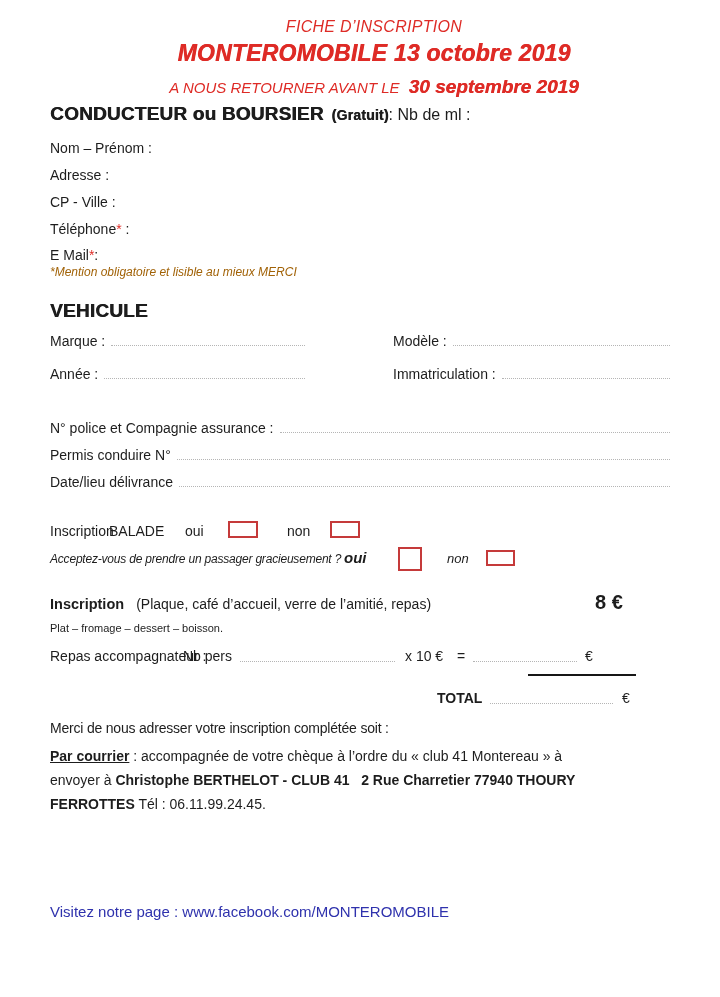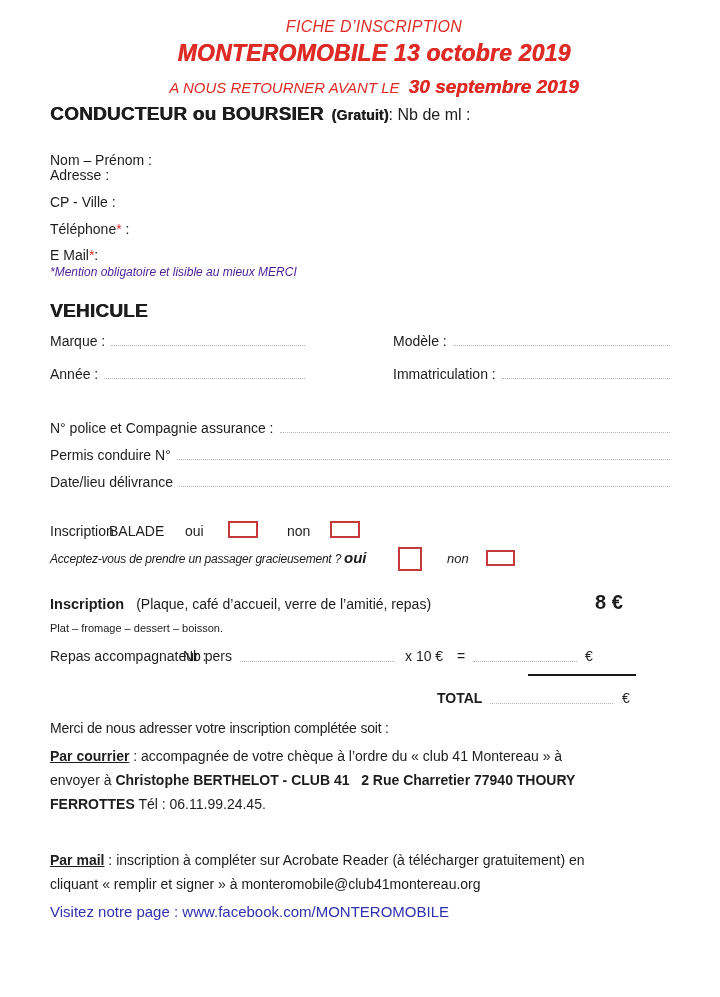--- a/index.html
+++ b/index.html
@@ -17,21 +17,21 @@
   .hdr2{top:40px;font-size:23px;font-weight:700;font-style:italic;text-shadow:.5px 0 0 currentColor;letter-spacing:.2px;}
   .hdr3{top:76px;font-size:15px;font-style:italic;}
   .hdr3 .ret-date{font-size:19px;font-weight:700;margin-left:9px;text-shadow:.4px 0 0 currentColor;}
   
   .sec-head{font-size:19px;font-weight:700;text-shadow:.6px 0 0 currentColor;letter-spacing:.2px;}
   .sec-head .hnote{font-size:14px;text-shadow:.4px 0 0 currentColor;margin-left:8px;}
   .sec-head .hsuffix{font-size:16px;font-weight:400;text-shadow:none;letter-spacing:0;}
   
   .frow-label{font-size:14px;}
   .star{color:#de2b26;}
-  .note{font-size:12px;font-style:italic;color:#4c1d95;}
+  .note{font-size:12px;font-style:italic;color:#a16207;}
   
   .dots{border-bottom:1px dotted #b5b5b5;}
   .vrow{left:50px;right:50px;display:flex;font-size:14px;}
   .vcell1{display:flex;width:255px;}
   .vspacer{width:88px;}
   .vcell2{flex:1;display:flex;}
   .vrow .dots{flex:1;margin:0 0 3px 6px;}
   .wrow{left:50px;right:50px;display:flex;font-size:14px;}
   .wrow .dots{flex:1;margin:0 0 3px 6px;}
   .fill-area{flex:1;}
@@ -54,21 +54,21 @@
 <body>
 
 <div class="page">
 
   <div class="abs center hdr1 red">FICHE D’INSCRIPTION</div>
   <div class="abs center hdr2 red">MONTEROMOBILE 13 octobre 2019</div>
   <div class="abs center hdr3 red"><span>A NOUS RETOURNER AVANT LE</span><span class="ret-date">30 septembre 2019</span></div>
 
   <div class="abs sec-head" style="left:50px;top:103px;"><span>CONDUCTEUR ou BOURSIER</span><span class="hnote">(Gratuit)</span><span class="hsuffix">: Nb de ml :</span></div>
 
-  <div class="abs wrow" style="top:152px;">
+  <div class="abs wrow" style="top:140px;">
       <span class="frow-label"><span>Nom – Prénom :</span><span class="star"></span><span></span></span>
       <span class="fill-area"></span>
     </div>
   <div class="abs wrow" style="top:167px;">
       <span class="frow-label"><span>Adresse :</span><span class="star"></span><span></span></span>
       <span class="fill-area"></span>
     </div>
   <div class="abs wrow" style="top:194px;">
       <span class="frow-label"><span>CP - Ville :</span><span class="star"></span><span></span></span>
       <span class="fill-area"></span>
@@ -160,17 +160,16 @@
   <div class="abs rowc" style="top:690px;height:18px;">
     <span class="b" style="left:387px;top:0;font-size:14px;">TOTAL</span>
     <span class="dots" style="left:440px;top:0;width:123px;height:13px;"></span>
     <span style="left:572px;top:0;font-size:14px;">€</span>
   </div>
 
   <div class="abs" style="left:50px;top:720px;font-size:14px;letter-spacing:-0.2px;">Merci de nous adresser votre inscription complétée soit :</div>
 
   <div class="abs par" style="left:50px;top:744px;width:540px;"><span class="lead">Par courrier</span><span> : accompagnée de votre chèque à l’ordre du « club 41 Montereau » à envoyer à </span><span class="b">Christophe BERTHELOT - CLUB 41   2 Rue Charretier 77940 THOURY FERROTTES</span><span> Tél : 06.11.99.24.45.</span></div>
 
-  <div class="abs par" style="left:50px;top:848px;width:585px;"><span class="lead">Par mail</span><span> : inscription à compléter sur Acrobate Reader (à télécharger gratuitement) en cliquant « remplir et signer » à monteromobile@club41montereau.org</span></div>
 
   <div class="abs fb blue" style="left:50px;top:903px;"><span>Visitez notre page : </span><span>www.facebook.com/MONTEROMOBILE</span></div>
 
 </div>
 
 </body></html>

